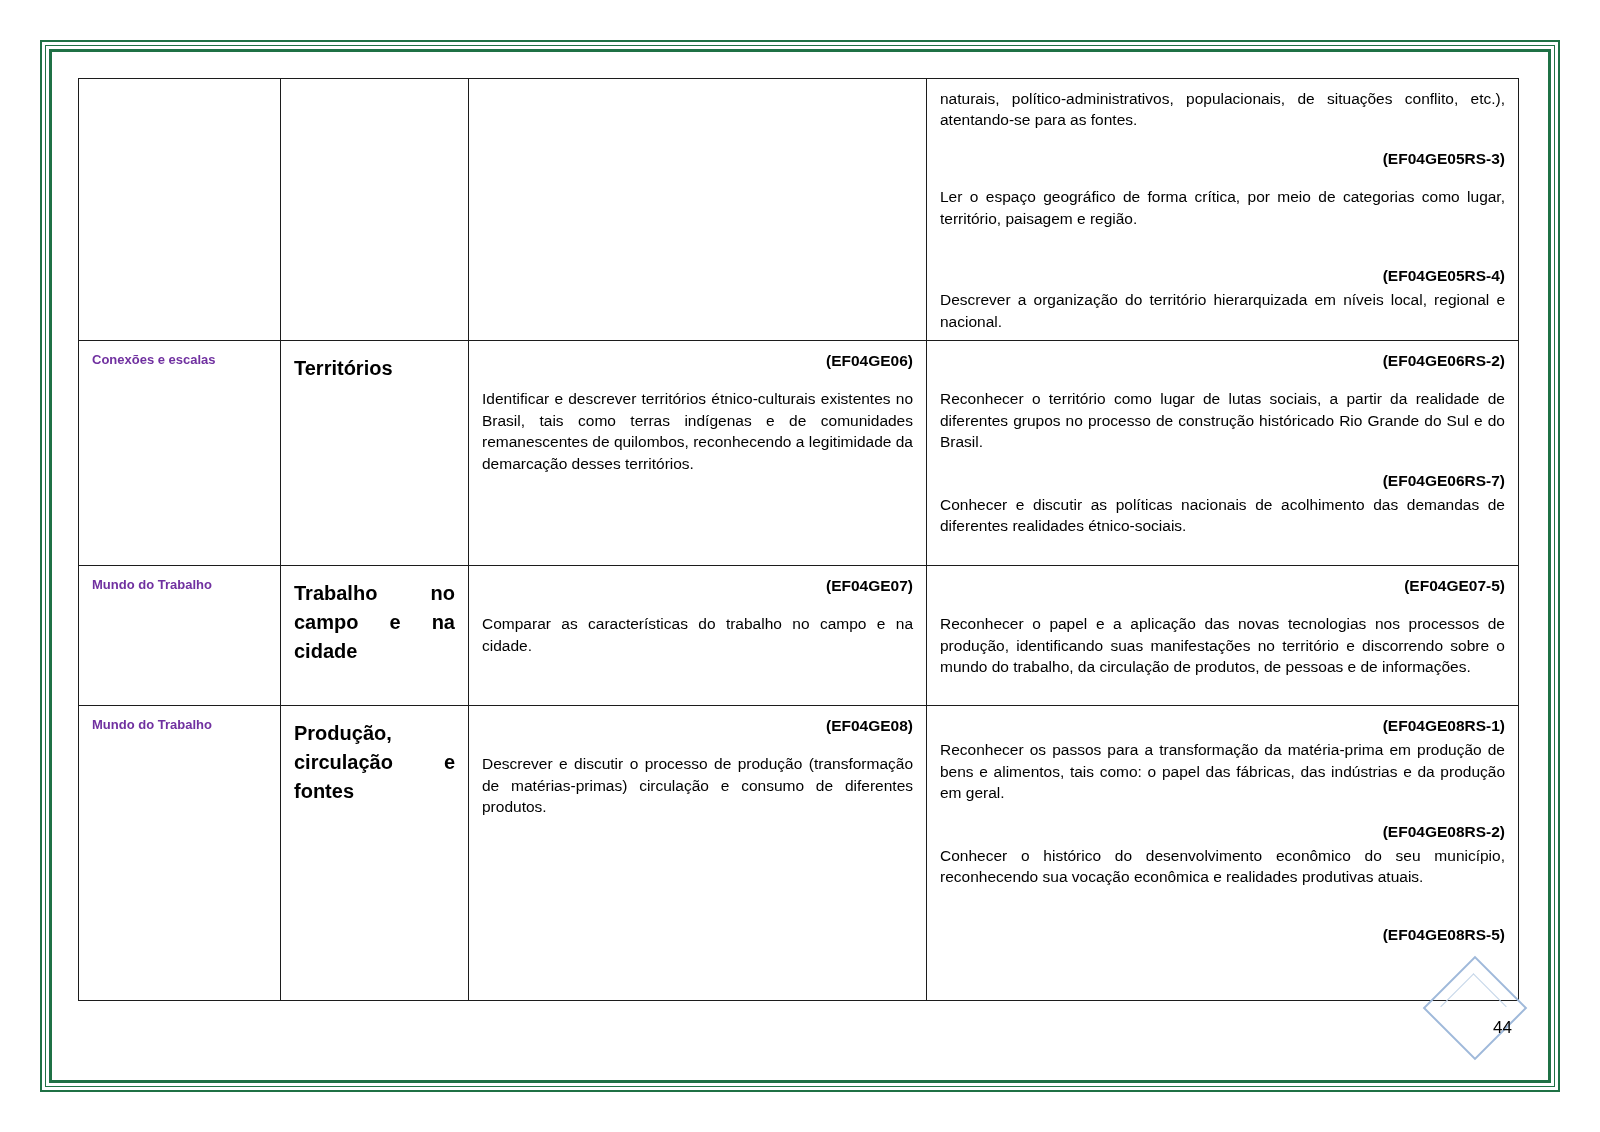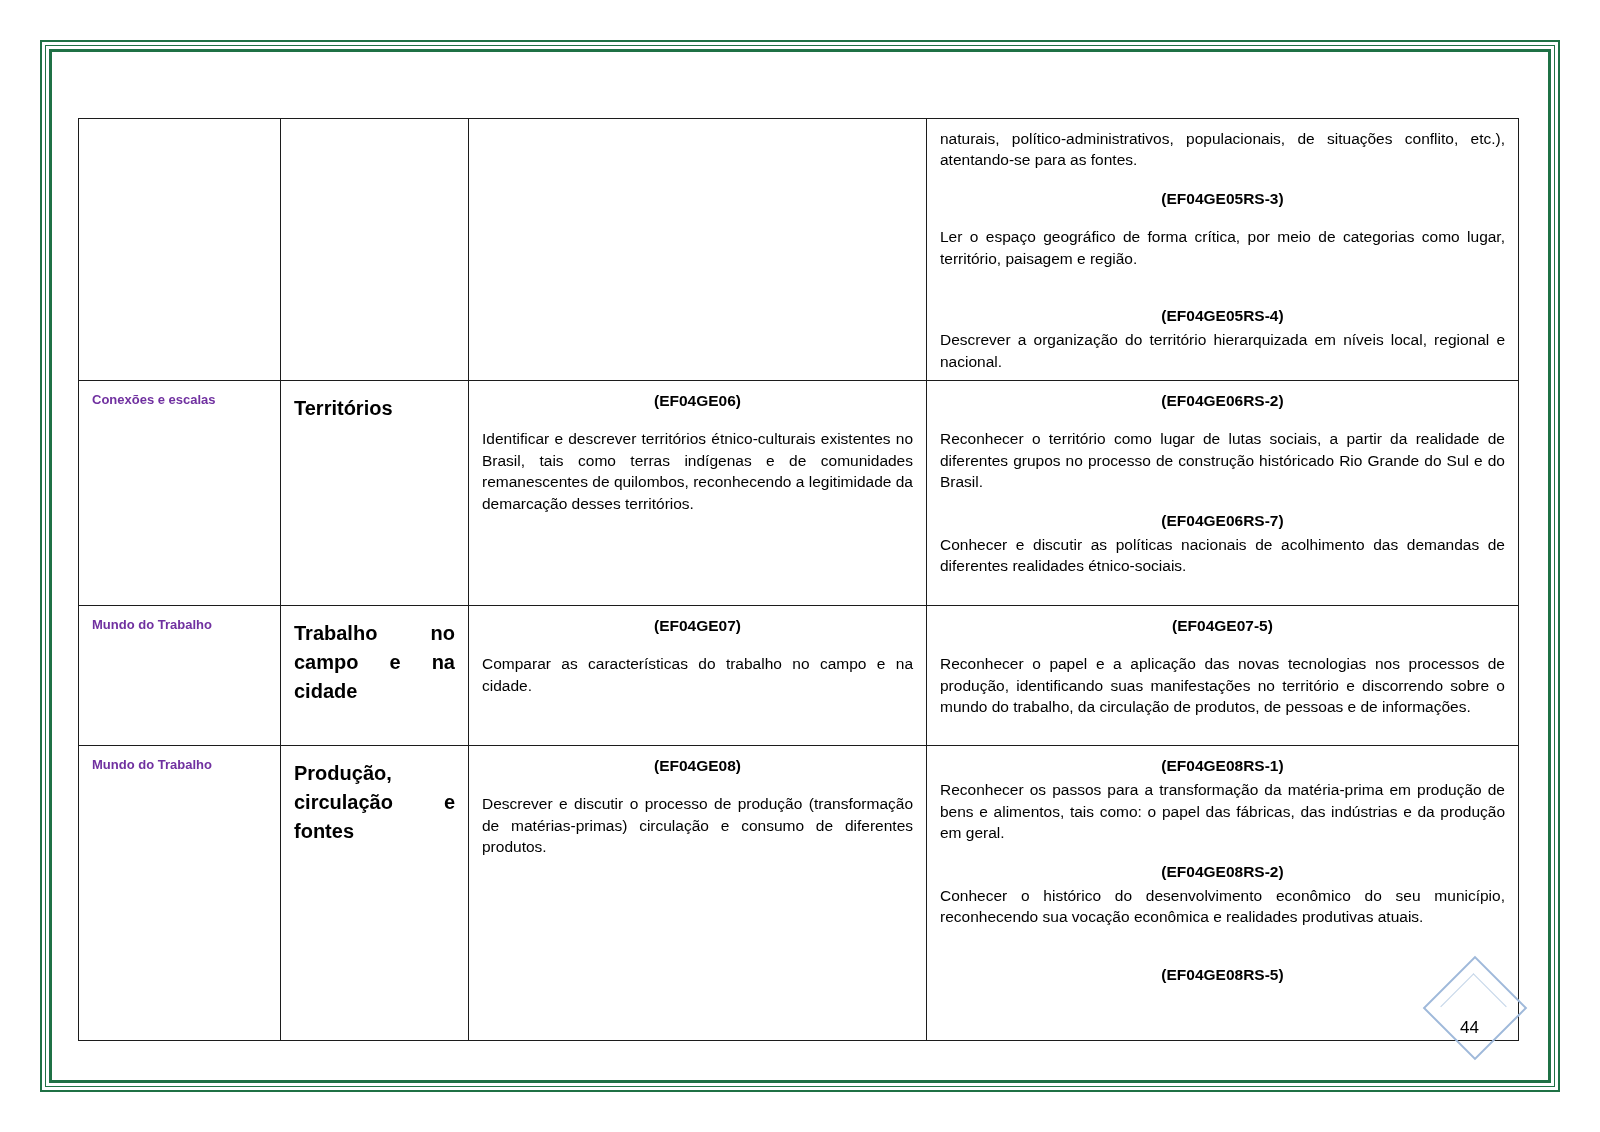--- a/index.html
+++ b/index.html
@@ -5,40 +5,40 @@
   html,body{margin:0;padding:0;background:#ffffff;}
   body{font-family:"Liberation Sans", sans-serif; color:#000;}
   .page{position:relative;width:1600px;height:1132px;background:#fff;overflow:hidden;}
 
   
   .frame1{position:absolute;inset:40px;border:2px solid #1f7145;padding:3px;box-sizing:border-box;}
   .frame2{width:100%;height:100%;border:1px solid #1f7145;padding:3px;box-sizing:border-box;}
   .frame3{width:100%;height:100%;border:3px solid #1f7145;box-sizing:border-box;position:relative;}
 
   .table-wrap{position:absolute;left:26px;top:26px;}
-  table.curr{border-collapse:collapse;table-layout:fixed;width:1440px;margin-top:40px;}
+  table.curr{border-collapse:collapse;table-layout:fixed;width:1440px;}
   col.c1{width:202px;} col.c2{width:188px;} col.c3{width:458px;} col.c4{width:592px;}
   table.curr td{border:1px solid #1c1c1c;vertical-align:top;padding:9px 13px 8px 13px;box-sizing:border-box;}
   tr.row-0 td{height:255px;} tr.row-1 td{height:225px;} tr.row-2 td{height:140px;} tr.row-3 td{height:295px;}
 
   .blk{margin:0;font-size:15.5px;line-height:1.38;}
   .bp{text-align:justify;}
-  .bh{font-weight:bold;text-align:center;}
+  .bh{font-weight:bold;text-align:right;}
   .top0{margin-top:3px;} .top1{margin-top:17px;} .top2{margin-top:36px;}
   .blk:first-child{margin-top:0;}
 
   .unit-label{margin:2px 0 0 0;font-size:13px;font-weight:bold;color:#7030A0;line-height:1.3;}
   .object-label{margin:4px 0 0 0;font-size:20px;font-weight:bold;color:#000;line-height:1.45;text-align:justify;}
 
   
   .diamond{position:absolute;left:1438px;top:971px;width:70px;height:70px;
            border:2px solid #9fb9da;transform:rotate(45deg);background:transparent;z-index:5;}
   .diamond-inner{position:absolute;left:1450px;top:983px;width:46px;height:46px;
            border-top:1px solid #c3d4e8;border-left:1px solid #c3d4e8;transform:rotate(45deg);z-index:5;}
-  .page-number{position:absolute;left:1460px;top:1018px;width:52px;text-align:left;
+  .page-number{position:absolute;left:1460px;top:1018px;width:52px;text-align:right;
            font-size:17px;color:#000;z-index:6;}
 </style>
 </head>
 <body>
 
 <div class="page">
   <div class="frame1">
     <div class="frame2">
       <div class="frame3">
         <div class="table-wrap">

